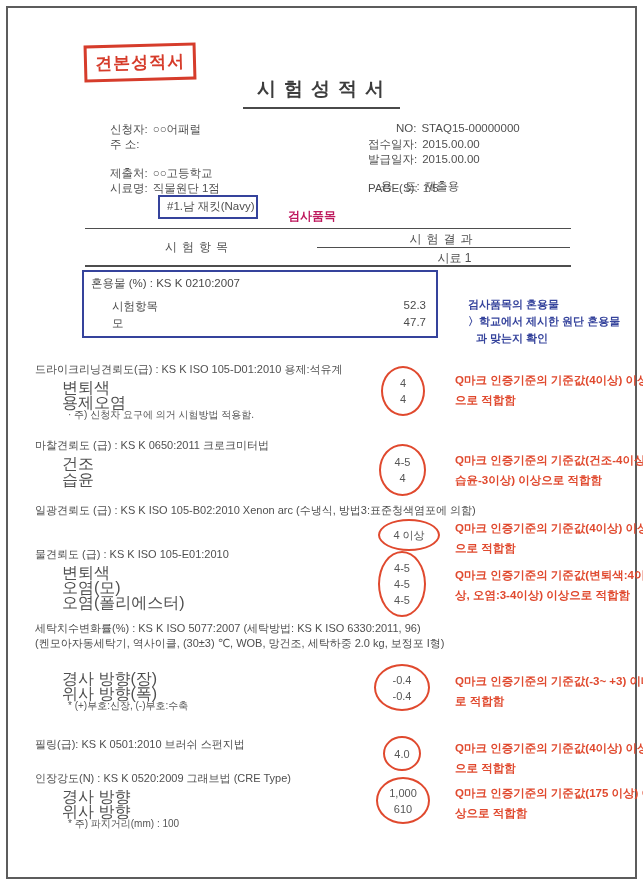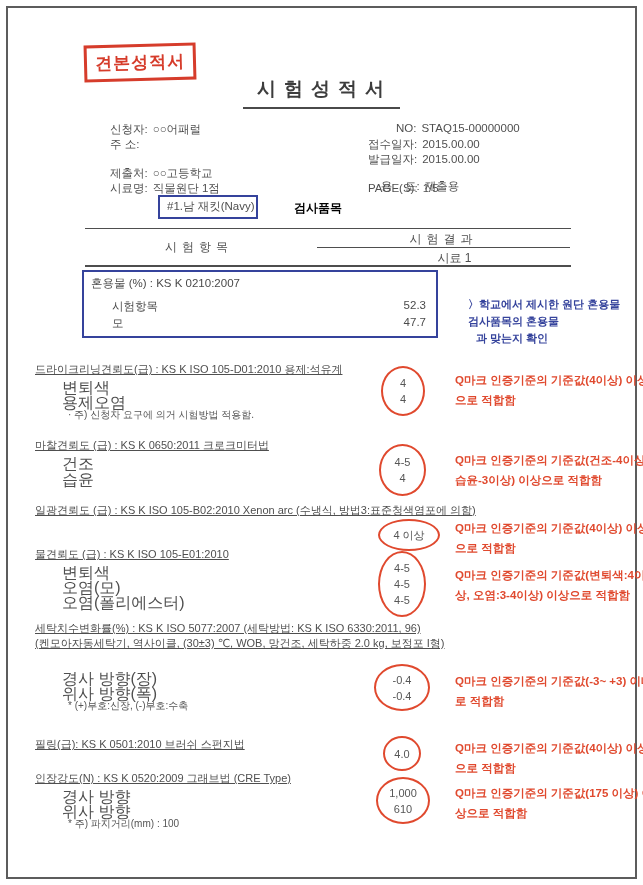--- a/index.html
+++ b/index.html
@@ -22,40 +22,40 @@
     letter-spacing:8px;border-bottom:2px solid #4a4a4a;padding:0 8px 5px 14px;
   }
   
   .info-line{position:absolute;font-size:11.5px;white-space:nowrap;color:#4f4f4f;}
   .info-line .lbl{margin-right:5px;}
   .sample-box{
     position:absolute;left:158px;top:195px;border:2px solid #35439c;
     padding:2px 1px 3px 7px;font-size:11.5px;color:#4f4f4f;white-space:nowrap;
   }
   .sample-note{
-    position:absolute;left:288px;top:200px;color:#000000;font-weight:bold;
-    font-size:12px;white-space:nowrap;margin-left:6px;
+    position:absolute;left:288px;top:208px;color:#be185d;font-weight:bold;
+    font-size:12px;white-space:nowrap;
   }
   
   .hline{position:absolute;border-top:2px solid #4e4e4e;height:0;}
   .hline.thin{border-top-width:1.5px;}
   .th{position:absolute;text-align:center;font-size:12px;color:#4f4f4f;white-space:nowrap;}
   .sp5{letter-spacing:5px;}
   
   .blend-box{position:absolute;left:82px;top:270px;width:352px;height:64px;border:2px solid #35439c;}
   .blend-title{position:absolute;left:7px;top:4px;font-size:11.5px;white-space:nowrap;}
   .blend-name{position:absolute;left:28px;font-size:11.5px;white-space:nowrap;}
   .blend-val{position:absolute;right:10px;font-size:11.5px;}
   .blue-note{
     position:absolute;left:468px;top:296px;color:#35439c;font-weight:bold;
     font-size:11px;line-height:17px;white-space:nowrap;
   }
   .blue-note .indent{padding-left:8px;}
   
-  .sec-title{position:absolute;left:35px;font-size:11px;white-space:nowrap;color:#4f4f4f;text-decoration:underline;}
+  .sec-title{position:absolute;left:35px;font-size:11px;white-space:nowrap;color:#4f4f4f;}
   .sec-row{position:absolute;left:62px;font-size:16px;white-space:nowrap;color:#4f4f4f;}
   .sec-note{position:absolute;left:68px;font-size:10px;white-space:nowrap;color:#555;}
   .circle{
     position:absolute;border:2px solid #e0492e;border-radius:50%;
     display:flex;flex-direction:column;align-items:center;justify-content:center;
     font-size:11px;line-height:16px;color:#565656;text-align:center;
   }
   .red-note{
     position:absolute;left:455px;color:#e0492e;font-weight:bold;font-size:11.5px;
     line-height:20px;white-space:nowrap;
@@ -111,22 +111,22 @@
   <div class="hline" style="left:85px;top:265px;width:486px"></div>
 
   <div class="blend-box">
     <div class="blend-title">혼용물 (%) : KS K 0210:2007</div>
     <div class="blend-name" style="top:27px">시험항목</div>
     <div class="blend-val" style="top:27px">52.3</div>
     <div class="blend-name" style="top:44px">모</div>
     <div class="blend-val" style="top:44px">47.7</div>
   </div>
   <div class="blue-note">
+    <div>검사품목의 혼용물</div>
     <div>〉학교에서 제시한 원단 혼용물</div>
-    <div>검사품목의 혼용물</div>
     <div class="indent">과 맞는지 확인</div>
   </div>
 
   <div class="sec-title" style="top:362px">드라이크리닝견뢰도(급) : KS K ISO 105-D01:2010 용제:석유계</div>
   <div class="sec-row" style="top:378px">변퇴색</div>
   <div class="sec-row" style="top:393px">용제오염</div>
   <div class="sec-note" style="top:408px">· 주) 신청자 요구에 의거 시험방법 적용함.</div>
   <div class="circle" style="left:381px;top:366px;width:40px;height:46px">
     <div>4</div>
     <div>4</div>

